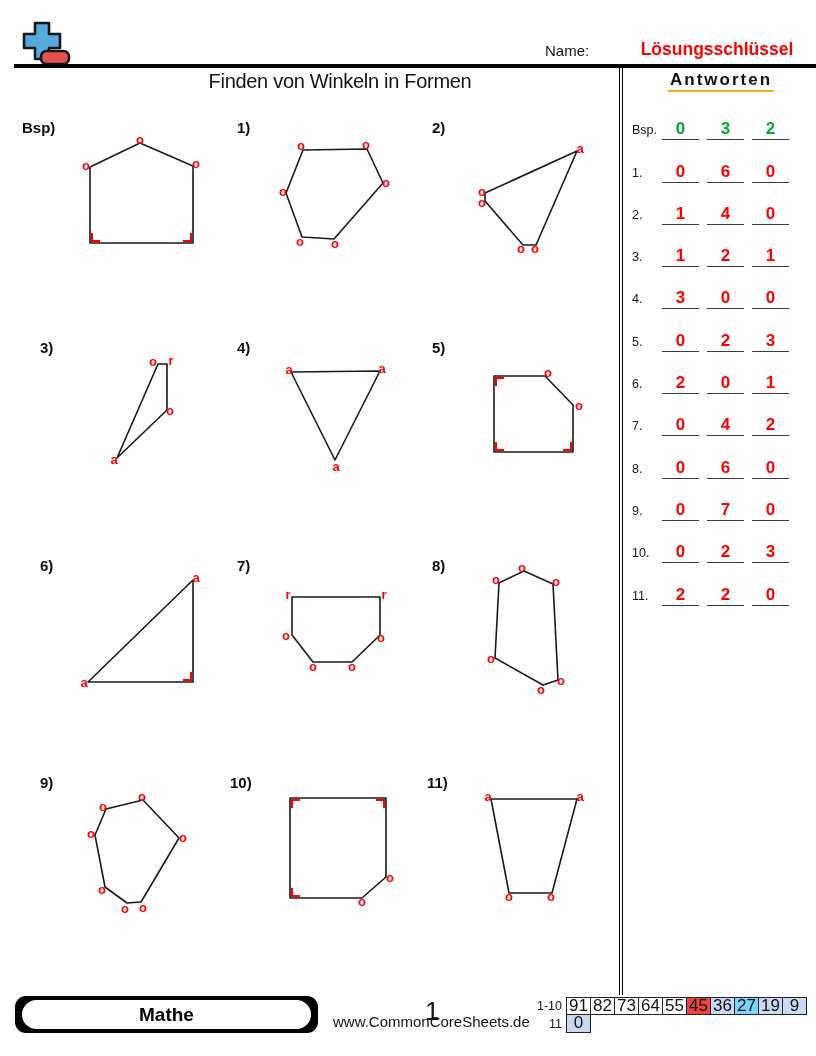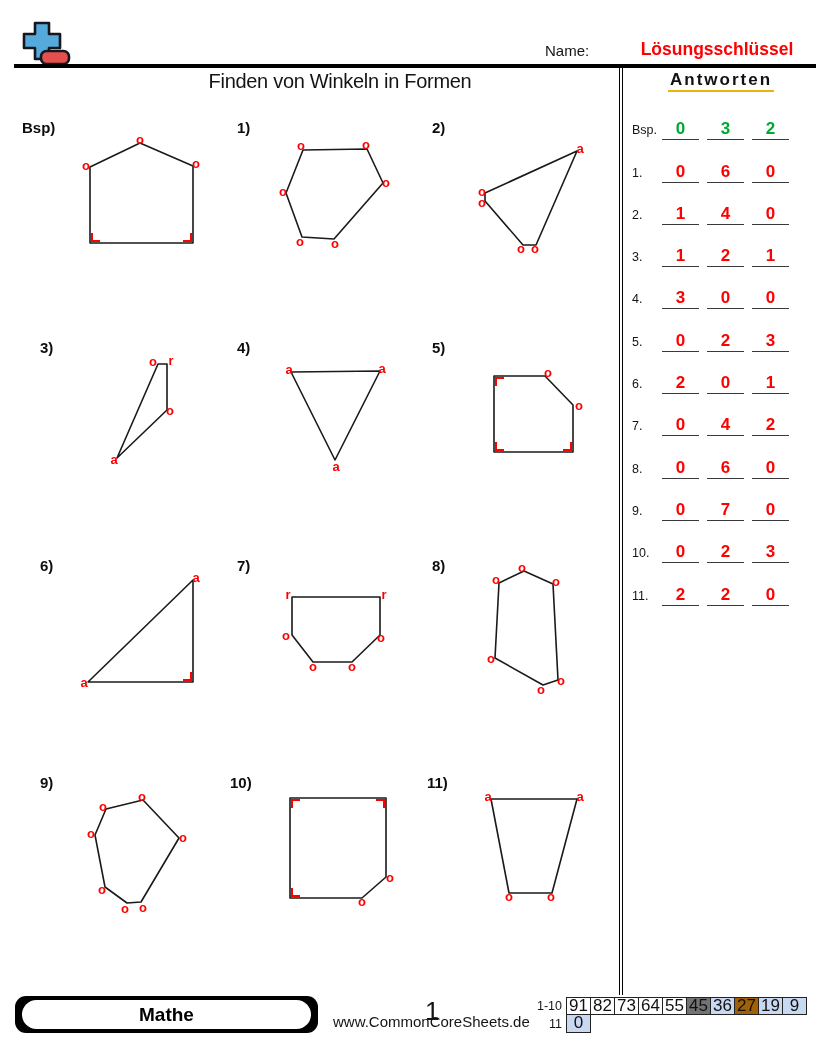--- a/index.html
+++ b/index.html
@@ -268,23 +268,23 @@
   <div class="site">www.CommonCoreSheets.de</div>
   <div class="page-num">1</div>
   <div class="score">
       <div class="score-row">
         <span class="score-lab">1-10</span>
         <span class="cell">91</span>
         <span class="cell">82</span>
         <span class="cell">73</span>
         <span class="cell">64</span>
         <span class="cell">55</span>
-        <span class="cell" style="background: #737373;">45</span>
+        <span class="cell" style="background: #ef4444;">45</span>
         <span class="cell" style="background: rgb(201, 217, 242);">36</span>
-        <span class="cell" style="background: #a16207;">27</span>
+        <span class="cell" style="background: #7dd3fc;">27</span>
         <span class="cell" style="background: rgb(201, 217, 242);">19</span>
         <span class="cell" style="background: rgb(201, 217, 242);">9</span>
       </div>
       <div class="score-row">
         <span class="score-lab">11</span>
         <span class="cell" style="background: rgb(201, 217, 242);">0</span>
       </div>
     </div>
 
 </div>

